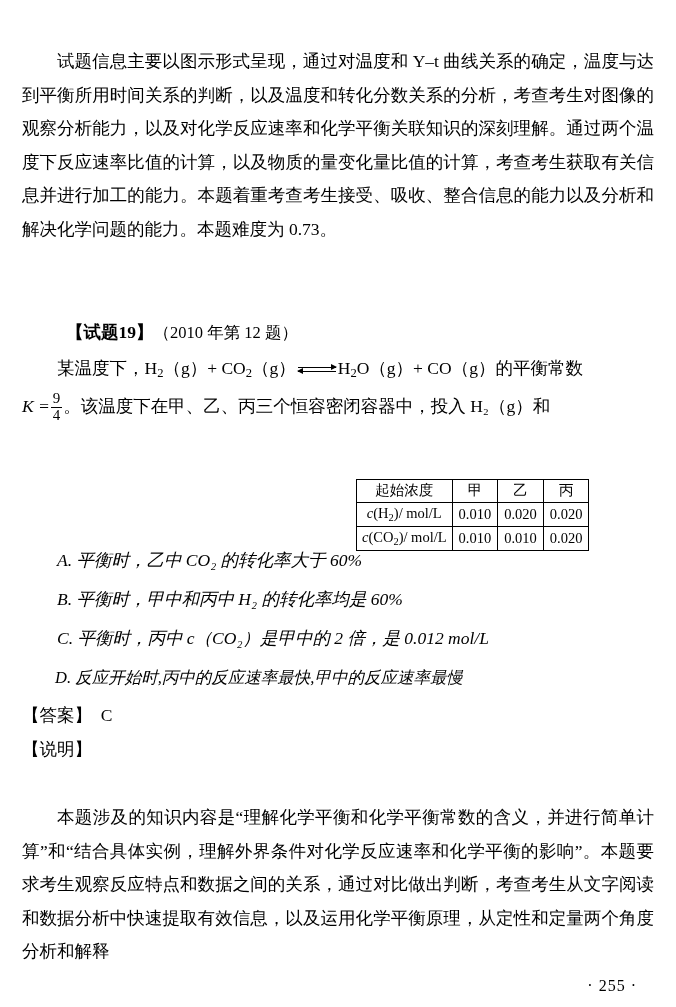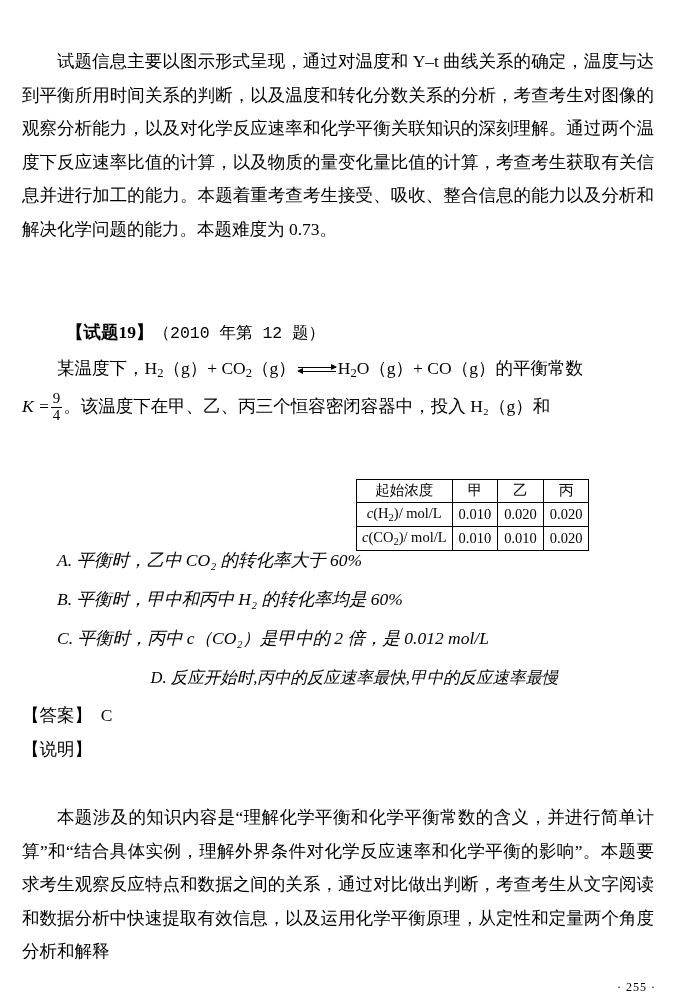--- a/index.html
+++ b/index.html
@@ -37,21 +37,21 @@
   .indent2 { text-indent: 2em; margin-top: 31px; }
 
   .q-header {
     position: absolute;
     left: 22px;
     top: 318px;
     font-size: 17.5px;
     line-height: 28px;
   }
   .q-header b { font-weight: bold; margin-left: 44px; }
-  .q-header .small-paren { font-size: 16.5px; font-family: Liberation Mono, monospace; }
+  .q-header .small-paren { font-size: 16.5px; }
 
   .stem {
     position: absolute;
     left: 22px;
     right: 22px;
     top: 352px;
     font-size: 17.5px;
     line-height: 33px;
   }
   .stem-line1 { text-indent: 2em; }
@@ -123,21 +123,21 @@
 
   .choices {
     position: absolute;
     left: 22px;
     right: 22px;
     top: 541px;
     font-size: 17.5px;
     line-height: 39px;
   }
   .choice { text-indent: 2em; font-style: italic; }
-  .choice-d { font-size: 16.5px; text-align: center; }
+  .choice-d { font-size: 16.5px; }
 
   .answer {
     position: absolute;
     left: 22px;
     top: 700px;
     font-size: 17.5px;
     line-height: 30px;
   }
   .explain-label {
     position: absolute;
@@ -151,23 +151,23 @@
     left: 22px;
     right: 22px;
     top: 770px;
     font-size: 17.5px;
     line-height: 33.5px;
     text-align: justify;
     text-justify: inter-ideograph;
   }
   .page-number {
     position: absolute;
-    right: 20px;
+    right: 39px;
     bottom: 12px;
-    font-size: 12px;
+    font-size: 16px;
     letter-spacing: 1px;
   }
 </style>
 </head>
 <body>
 
 <div class="page">
 
   <div class="body-text para-intro indent2">试题信息主要以图示形式呈现，通过对温度和 Y–t 曲线关系的确定，温度与达到平衡所用时间关系的判断，以及温度和转化分数关系的分析，考查考生对图像的观察分析能力，以及对化学反应速率和化学平衡关联知识的深刻理解。通过两个温度下反应速率比值的计算，以及物质的量变化量比值的计算，考查考生获取有关信息并进行加工的能力。本题着重考查考生接受、吸收、整合信息的能力以及分析和解决化学问题的能力。本题难度为 0.73。</div>
 

